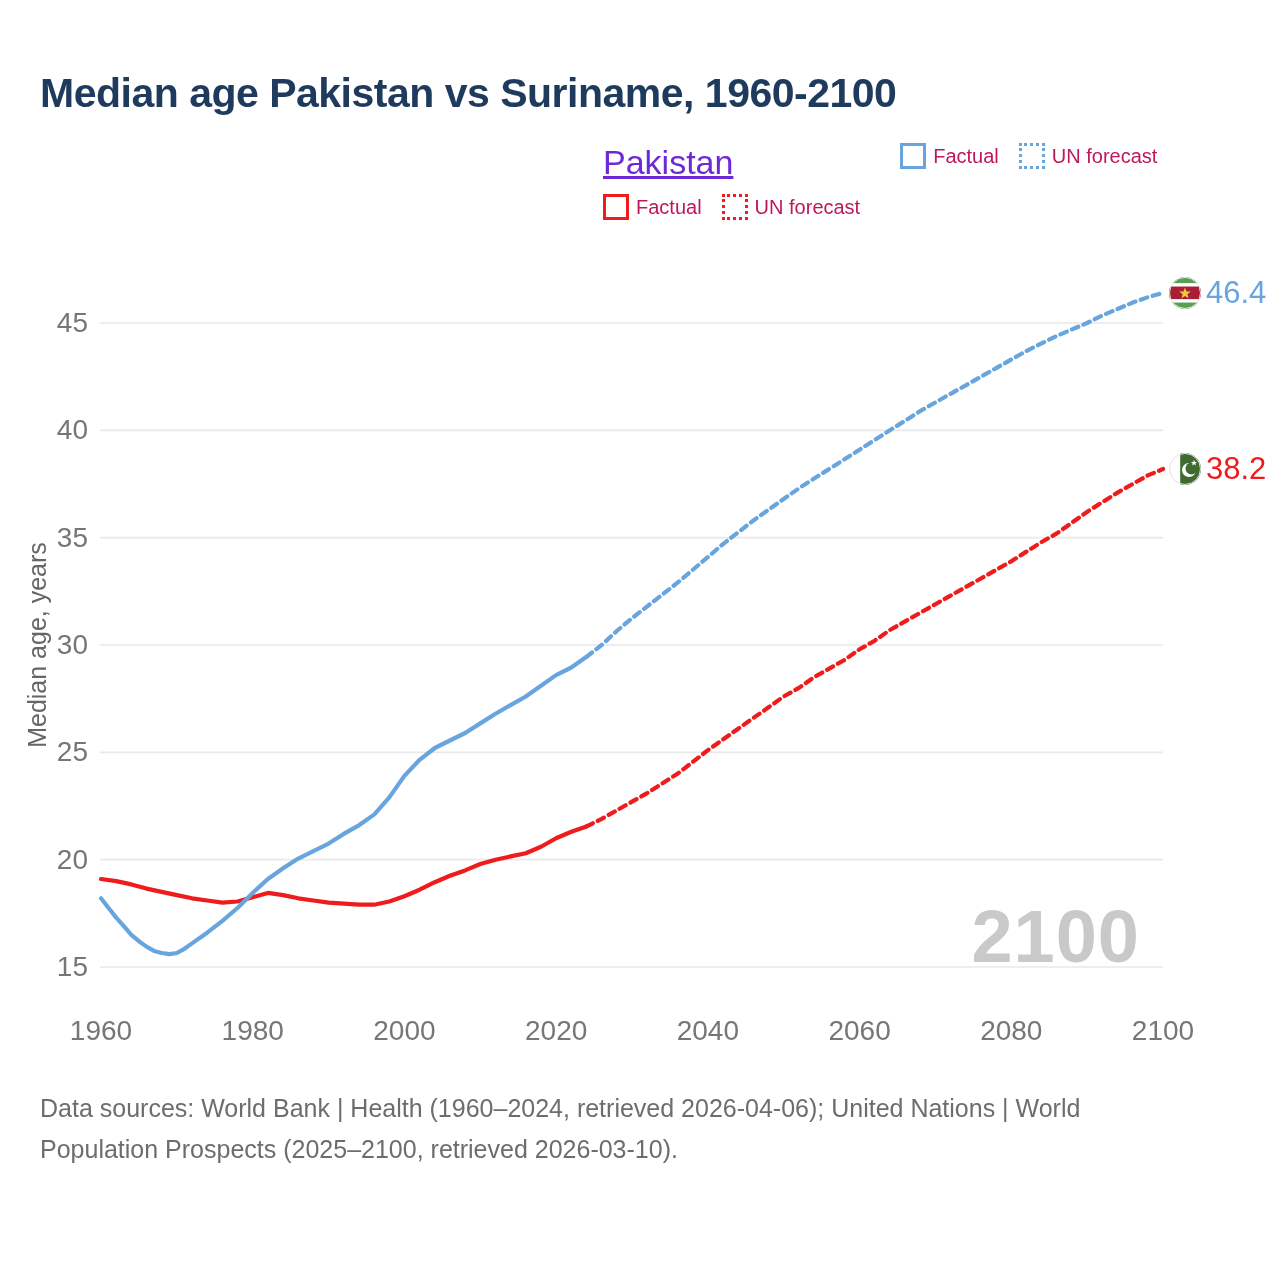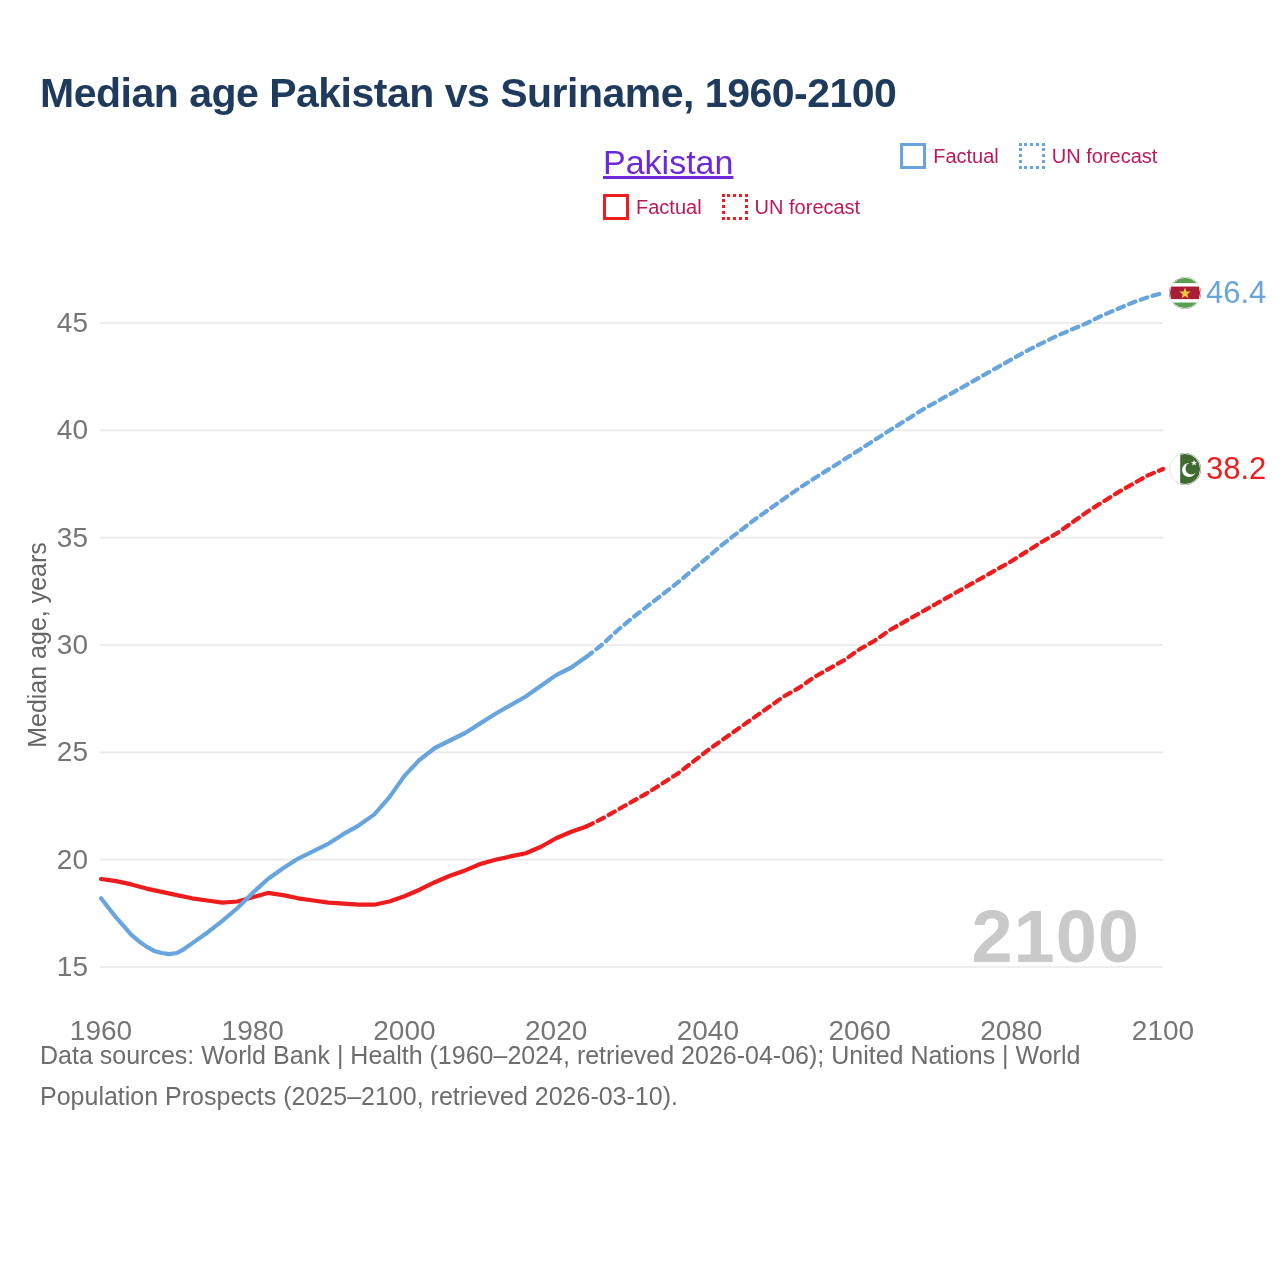--- a/index.html
+++ b/index.html
@@ -18,21 +18,21 @@
   .legend-item{display:flex;align-items:center;gap:7px;}
   .swatch{width:20px;height:20px;border:3px solid #999;background:#fff;display:inline-block;}
   .legend-item-label{font-size:20px;color:#be185d;white-space:nowrap;}
 
   #chart-svg{position:absolute;left:0;top:0;}
   .tick{font-size:28px;fill:#767676;}
   .axis-label{font-size:25px;fill:#666666;}
   .watermark{font-size:74px;font-weight:700;fill:#c9c9c9;letter-spacing:1px;}
   .end-label{font-size:31px;}
 
-  .footer{position:absolute;left:40px;top:1035px;width:1200px;color:#6d6d6d;font-size:25px;line-height:41px;}
+  .footer{position:absolute;left:40px;top:1088px;width:1200px;color:#6d6d6d;font-size:25px;line-height:41px;}
 </style>
 </head>
 <body>
 
 <div id="stage">
 
   <svg id="chart-svg" width="1280" height="1280" viewBox="0 0 1280 1280">
       <line x1="100" x2="1163" y1="967" y2="967" stroke="#e9e9e9" stroke-width="1.6"></line>
       <text x="88" y="976" text-anchor="end" class="tick">15</text>
       <line x1="100" x2="1163" y1="859.6666666666667" y2="859.6666666666667" stroke="#e9e9e9" stroke-width="1.6"></line>

